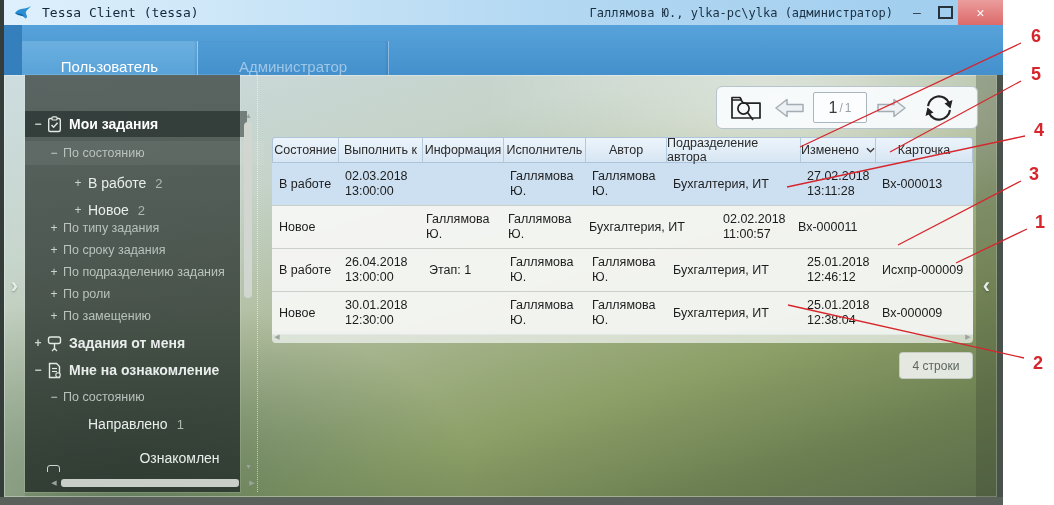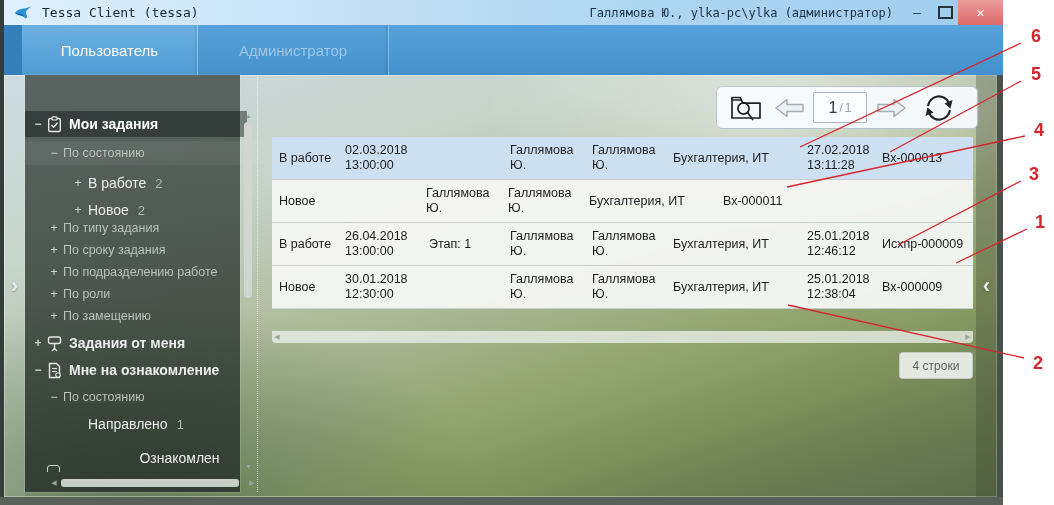--- a/index.html
+++ b/index.html
@@ -18,21 +18,21 @@
   .titlebar .user{position:absolute;right:110px;font-size:12px;color:#1b3042;}
   .tb-btn{position:absolute;top:0;height:25px;display:flex;align-items:center;justify-content:center;color:#27323b;}
   .btn-min{left:900px;width:26px;font-size:13px;}
   .btn-max{left:928px;width:26px;}
   .btn-max .sq{width:11px;height:9px;border:2px solid #27323b;}
   .btn-close{left:954px;width:45px;background:linear-gradient(#eb9c9c,#dd6a6a);color:#fff;font-size:13px;font-weight:bold;}
 
   
   .tabband{position:absolute;left:4px;top:25px;width:999px;height:50px;background:linear-gradient(180deg,#57a2da,#4390cc);}
   .tabband .lstrip{position:absolute;left:0;top:0;width:18px;height:50px;background:#357fbd;}
-  .tab{position:absolute;top:0;height:50px;display:flex;align-items:center;justify-content:center;font-size:15px;border-right:1px solid rgba(255,255,255,.35);box-shadow:inset -2px 0 2px rgba(0,0,0,.07);}
+  .tab{position:absolute;top:16px;height:50px;display:flex;align-items:center;justify-content:center;font-size:15px;border-right:1px solid rgba(255,255,255,.35);box-shadow:inset -2px 0 2px rgba(0,0,0,.07);}
   .tab.active{left:18px;width:175px;background:linear-gradient(180deg,#6cb0e0,#4f9cd4);color:#fff;}
   .tab.inactive{left:194px;width:190px;color:#9ec6e6;}
 
   
   .content{position:absolute;left:4px;top:75px;width:993px;height:422px;
     background:
       radial-gradient(ellipse 420px 190px at 78% 6%, rgba(255,255,255,.50), rgba(255,255,255,0) 70%),
       radial-gradient(ellipse 500px 260px at 12% 96%, rgba(35,70,60,.45), rgba(35,70,60,0) 70%),
       linear-gradient(163deg,#ccdbe0 0%,#c5d3c9 26%,#aebb99 48%,#8da068 70%,#6d8052 86%,#5a6d4a 100%);
     box-shadow:inset 0 0 0 1px rgba(255,255,255,.35);}
@@ -166,21 +166,21 @@
       <div class="ti lvl1" style="top:142px;height:22px;">
         <span class="exp">+</span>
         <span class="tlabel">По типу задания</span>
       </div>
       <div class="ti lvl1" style="top:164px;height:22px;">
         <span class="exp">+</span>
         <span class="tlabel">По сроку задания</span>
       </div>
       <div class="ti lvl1" style="top:186px;height:22px;">
         <span class="exp">+</span>
-        <span class="tlabel">По подразделению работе</span>
+        <span class="tlabel">По подразделению задания</span>
       </div>
       <div class="ti lvl1" style="top:208px;height:22px;">
         <span class="exp">+</span>
         <span class="tlabel">По роли</span>
       </div>
       <div class="ti lvl1" style="top:230px;height:22px;">
         <span class="exp">+</span>
         <span class="tlabel">По замещению</span>
       </div>
       <div class="ti lvl0" style="top:255px;height:26px;">
@@ -263,20 +263,35 @@
         <svg width="32" height="30" viewBox="0 0 32 30">
           <path d="M5,13 A11,11 0 0 1 26,10" fill="none" stroke="#222" stroke-width="2.1"></path>
           <polygon points="29.5,7 27.5,15.5 21.5,10.5" fill="#222"></polygon>
           <path d="M27,17 A11,11 0 0 1 6,20" fill="none" stroke="#222" stroke-width="2.1"></path>
           <polygon points="2.5,23 4.5,14.5 10.5,19.5" fill="#222"></polygon>
         </svg>
       </div>
     </div>
 
     <div class="grid">
+      <div class="gh">
+        <div class="hc" style="width:66px;">Состояние</div>
+        <div class="hc" style="width:84px;">Выполнить к</div>
+        <div class="hc" style="width:81px;">Информация</div>
+        <div class="hc" style="width:82px;">Исполнитель</div>
+        <div class="hc" style="width:81px;">Автор</div>
+        <div class="hc" style="width:134px;">Подразделение автора</div>
+        <div class="hc" style="width:75px;">
+          <span>Изменено</span>
+          <svg class="sorticon" width="10" height="6" viewBox="0 0 10 6">
+              <polyline points="1,1 5,5 9,1" fill="none" stroke="#3a3a3a" stroke-width="1.4"></polyline>
+            </svg>
+        </div>
+        <div class="hc" style="width:96px;">Карточка</div>
+      </div>
 
       <div class="grow sel">
         <div class="gc" style="width:66px;">В работе</div>
         <div class="gc" style="width:84px;">
             <span>02.03.2018</span>
             <span>13:00:00</span>
           </div>
         <div class="gc" style="width:81px;"></div>
         <div class="gc" style="width:82px;padding-right:14px;">Галлямова Ю.</div>
         <div class="gc" style="width:81px;padding-right:14px;">Галлямова Ю.</div>
@@ -287,20 +302,24 @@
           </div>
         <div class="gc" style="width:96px;">Вх-000013</div>
       </div>
 
       <div class="grow">
         <div class="gc" style="width:66px;">Новое</div>
         <div class="gc" style="width:81px;"></div>
         <div class="gc" style="width:82px;padding-right:14px;">Галлямова Ю.</div>
         <div class="gc" style="width:81px;padding-right:14px;">Галлямова Ю.</div>
         <div class="gc" style="width:134px;">Бухгалтерия, ИТ</div>
+        <div class="gc" style="width:75px;">
+            <span>02.02.2018</span>
+            <span>11:00:57</span>
+          </div>
         <div class="gc" style="width:96px;">Вх-000011</div>
       </div>
 
       <div class="grow">
         <div class="gc" style="width:66px;">В работе</div>
         <div class="gc" style="width:84px;">
             <span>26.04.2018</span>
             <span>13:00:00</span>
           </div>
         <div class="gc" style="width:81px;">Этап: 1</div>

